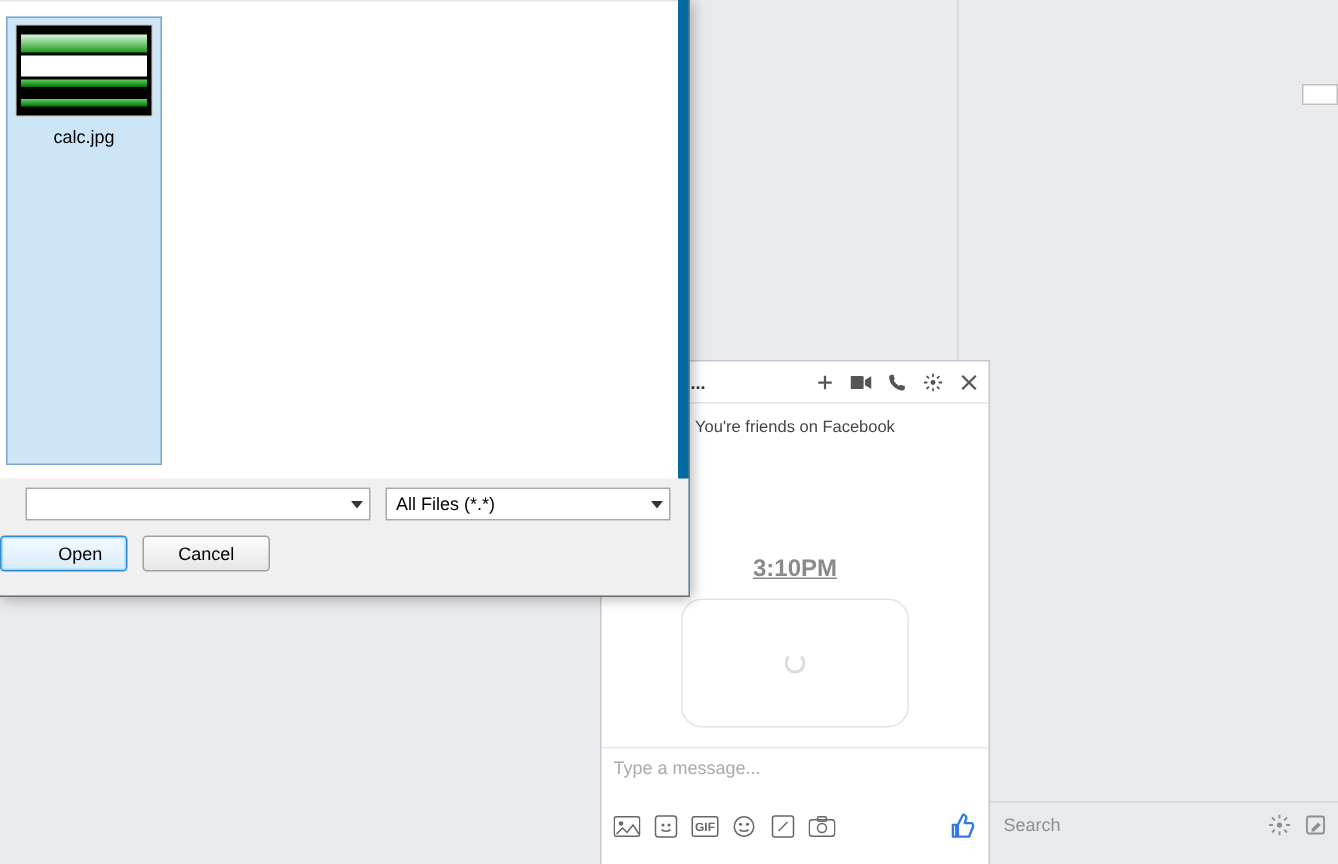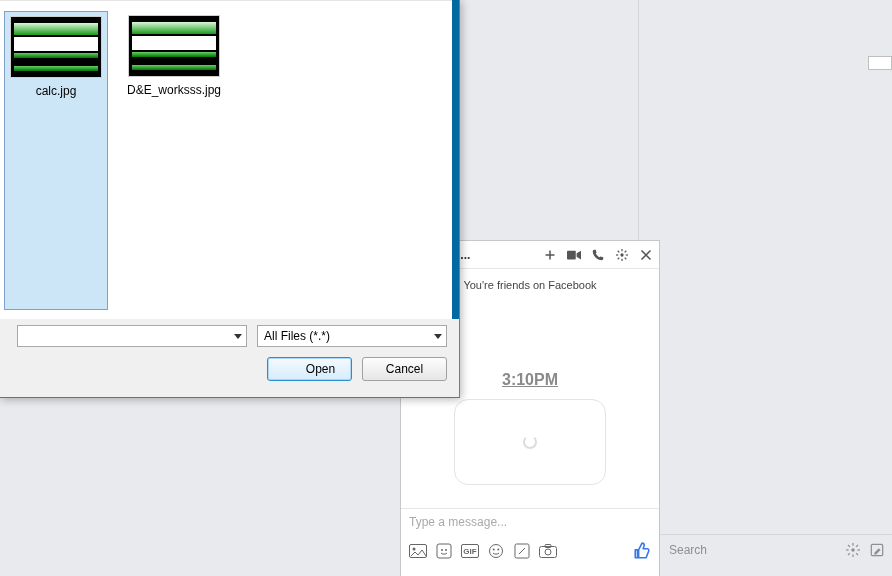--- a/index.html
+++ b/index.html
@@ -64,21 +64,21 @@
   }
   .thumb-car::before { width: 50px; height: 28px; bottom: 10px; left: -8px; }
   .thumb-car::after { width: 64px; height: 22px; bottom: 6px; left: 26px; background:#4a8a5d; }
   .file-label { margin-top: 6px; font-size: 12px; text-align: center; }
 
   
   .dialog-bottom {
     position: absolute; left: 0; right: 0; bottom: 0; height: 78px;
     background: #f0f0f0;
     padding: 6px 12px 10px 0;
-    display: flex; flex-direction: column; gap: 10px; align-items: flex-end;
+    display: flex; flex-direction: column; gap: 10px; 
   }
   .row-combo { display: flex; gap: 10px; justify-content: flex-end; width: 100%; }
   .filename-combo, .filter-combo {
     height: 22px; background: #fff; border: 1px solid #a9a9a9;
     display: flex; align-items: center; padding: 0 4px 0 6px;
     font-size: 12px;
   }
   .filename-combo { width: 230px; justify-content: flex-end; padding-left: 4px; }
   .filter-combo { width: 190px; justify-content: space-between; }
   .combo-tri {
@@ -134,21 +134,21 @@
   .spinner {
     width: 14px; height: 14px;
     border: 2px solid #dcdcdc; border-top-color: transparent;
     border-radius: 50%;
   }
   .chat-input-row {
     border-top: 1px solid #e6e6e6;
     padding: 6px 8px 16px;
   }
   .chat-placeholder { color: #aaa; font-size: 12px; height: 18px; }
-  .chat-tools { display: flex; gap: 8px; align-items: center; margin-top: 9px; }
+  .chat-tools { display: flex; gap: 8px; align-items: center; margin-top: 19px; }
   .tool {
     width: 18px; height: 18px; display: inline-flex; align-items: center; justify-content: center;
     color: #666; cursor: pointer;
   }
   .tool-box {
     width: 18px; height: 14px;
     border: 1px solid #666; border-radius: 2px;
     font-size: 8px; font-weight: 700; color: #666;
     display: flex; align-items: center; justify-content: center;
   }
@@ -190,32 +190,20 @@
         <div class="row top"></div>
         <div class="row mid"></div>
         <div class="row bar"></div>
         <div class="row gap" style="flex:0 0 4px"></div>
         <div class="row bar"></div>
         <div class="row gap"></div>
       </div>
       <span class="file-label">calc.jpg</span>
     </div>
 
-    <div class="file-item">
-      <div class="thumb thumb-ab">
-        <div class="row gap"></div>
-        <div class="row top"></div>
-        <div class="row mid"></div>
-        <div class="row bar"></div>
-        <div class="row gap" style="flex:0 0 4px"></div>
-        <div class="row bar"></div>
-        <div class="row gap"></div>
-      </div>
-      <span class="file-label">D&amp;E_worksss.jpg</span>
-    </div>
 
 
   </div>
 
   <div class="dialog-bottom">
     <div class="row-combo">
       <div class="filename-combo">
         <span class="combo-tri"></span>
       </div>
       <div class="filter-combo">

